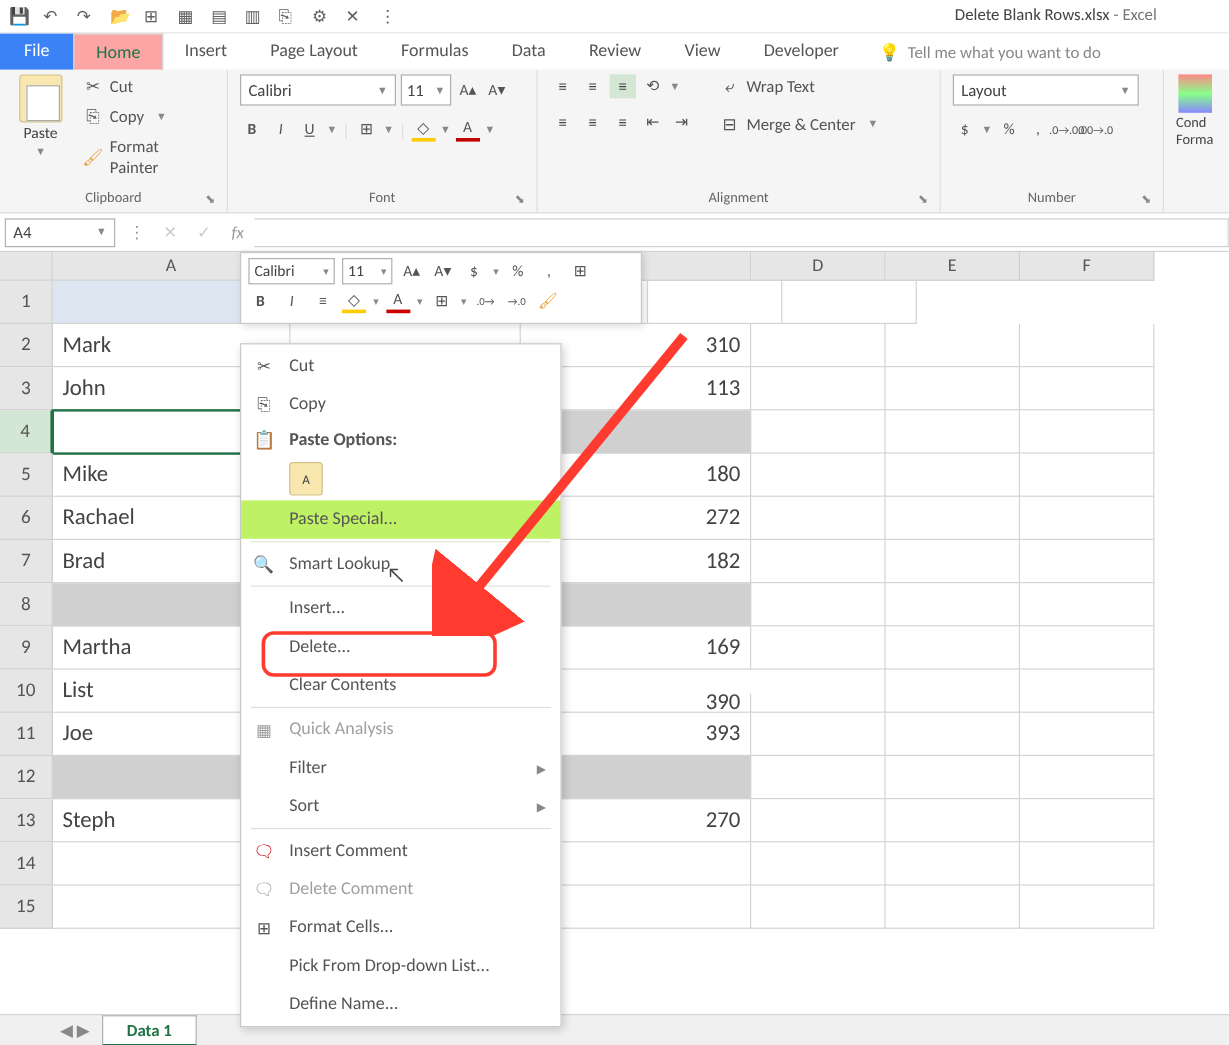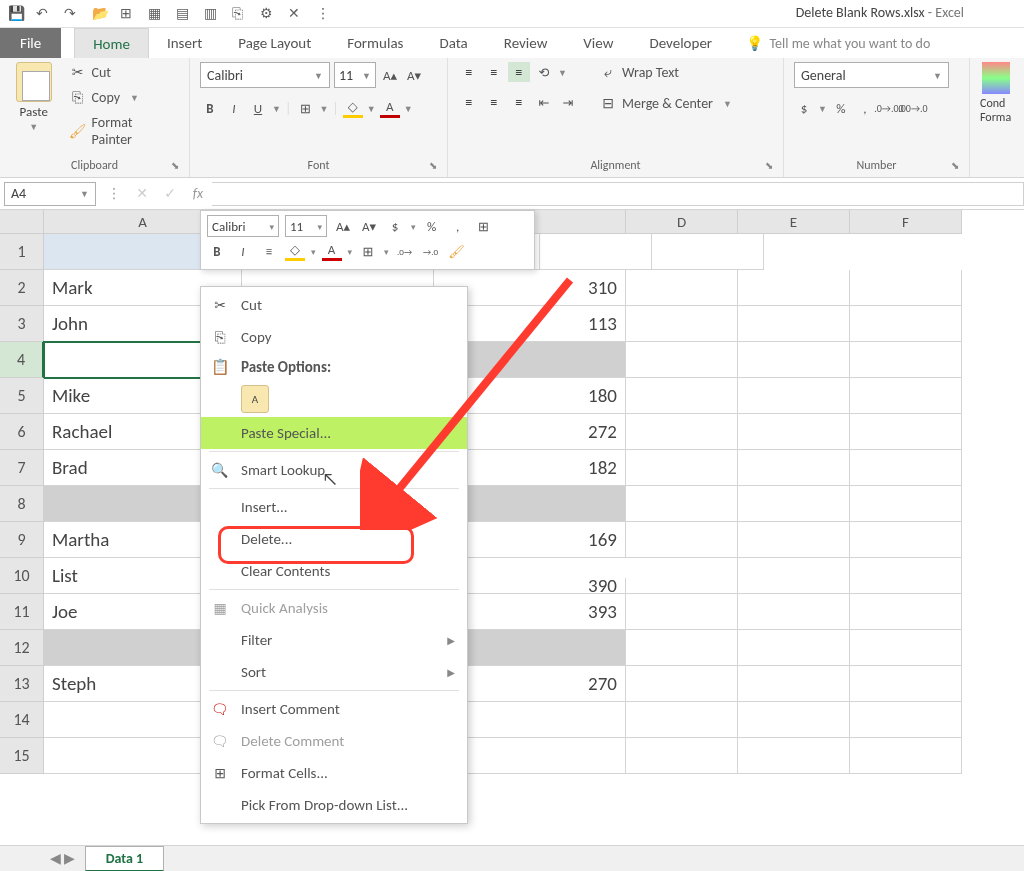--- a/index.html
+++ b/index.html
@@ -5,22 +5,22 @@
 * { box-sizing: border-box; margin: 0; padding: 0; font-family: 'Segoe UI', Calibri, sans-serif; }
 body { background: #fff; width: 1024px; height: 871px; overflow: hidden; font-size: 14px; color: #444; }
 
 .qat { height: 28px; background: #fff; display: flex; align-items: center; padding: 0 8px; gap: 10px; border-bottom: 1px solid #e0e0e0; }
 .qat .icon { width: 18px; height: 18px; font-size: 14px; color: #606060; cursor: pointer; }
 .title-bar { position: absolute; top: 4px; right: 60px; font-size: 14px; color: #777; margin-left: 12px; }
 .title-bar .fname { color: #444; }
 
 .tabs { height: 30px; background: #fff; display: flex; align-items: stretch; }
 .tab { padding: 0 18px; display: flex; align-items: center; font-size: 15px; color: #555; cursor: pointer; }
-.tab.file { background: #737373; color: #fff; padding: 0 20px; }
-.tab.active { border: 1px solid #d4d4d4; border-bottom: none; background: #e5e5e5; color: #217346; margin-left: 13px; }
+.tab.file { background: #3b82f6; color: #fff; padding: 0 20px; }
+.tab.active { border: 1px solid #d4d4d4; border-bottom: none; background: #fca5a5; color: #217346; }
 .tell-me { margin-left: 16px; display: flex; align-items: center; color: #888; font-size: 14px; gap: 6px; }
 
 .ribbon { height: 120px; background: #f5f5f5; border-bottom: 1px solid #d4d4d4; display: flex; }
 .group { border-right: 1px solid #e0e0e0; padding: 4px 10px 2px; position: relative; display: flex; flex-direction: column; }
 .group-label { font-size: 12px; color: #666; text-align: center; margin-top: auto; padding: 3px 0; }
 .group-body { flex: 1; display: flex; gap: 8px; align-items: flex-start; }
 .vcol { display: flex; flex-direction: column; gap: 4px; }
 .paste-big { width: 48px; display: flex; flex-direction: column; align-items: center; gap: 2px; font-size: 13px; cursor:pointer;}
 .paste-icon { width: 36px; height: 40px; background: #f8e8b0; border: 1px solid #d4c088; border-radius: 3px; position: relative; }
 .paste-icon::before { content: ''; position: absolute; left: 5px; top: 8px; width: 26px; height: 28px; background: #fff; border: 1px solid #aaa; }
@@ -212,21 +212,21 @@
           </div>
       </div>
     </div>
     <span class="launcher">⬊</span>
     <div class="group-label">Alignment</div>
   </div>
 
   <div class="group" style="width:186px;">
     <div class="group-body" style="flex-direction:column;gap:10px;">
       <div class="num-select">
-          <span>General</span>
+          <span>Layout</span>
           <span class="dd">▼</span>
         </div>
       <div class="btnrow">
         <span class="tiny">$</span>
           <span class="dd">▼</span>
         <span class="tiny">%</span>
         <span class="tiny">,</span>
         <span class="tiny" style="font-size:10px;">.0→.00</span>
         <span class="tiny" style="font-size:10px;">.00→.0</span>
       </div>
@@ -495,20 +495,23 @@
         <span class="ic">🗨</span>
         <span>Delete Comment</span>
       </div>
     <div class="ctx-item">
         <span class="ic">⊞</span>
         <span>Format Cells...</span>
       </div>
     <div class="ctx-item">
         <span>Pick From Drop-down List...</span>
       </div>
+    <div class="ctx-item">
+        <span>Define Name...</span>
+      </div>
   </div>
 
   <div class="highlight-box" style="left:218px; top:316px; width:196px; height:38px;"></div>
 
   <svg class="arrow-svg" style="left:360px;top:60px;width:240px;height:260px;">
     <defs>
         <marker id="ah" markerWidth="12" markerHeight="12" refX="2" refY="6" orient="auto">
           <path d="M0,0 L12,6 L0,12 Z" fill="#ff3b30"></path>
         </marker>
       </defs>

